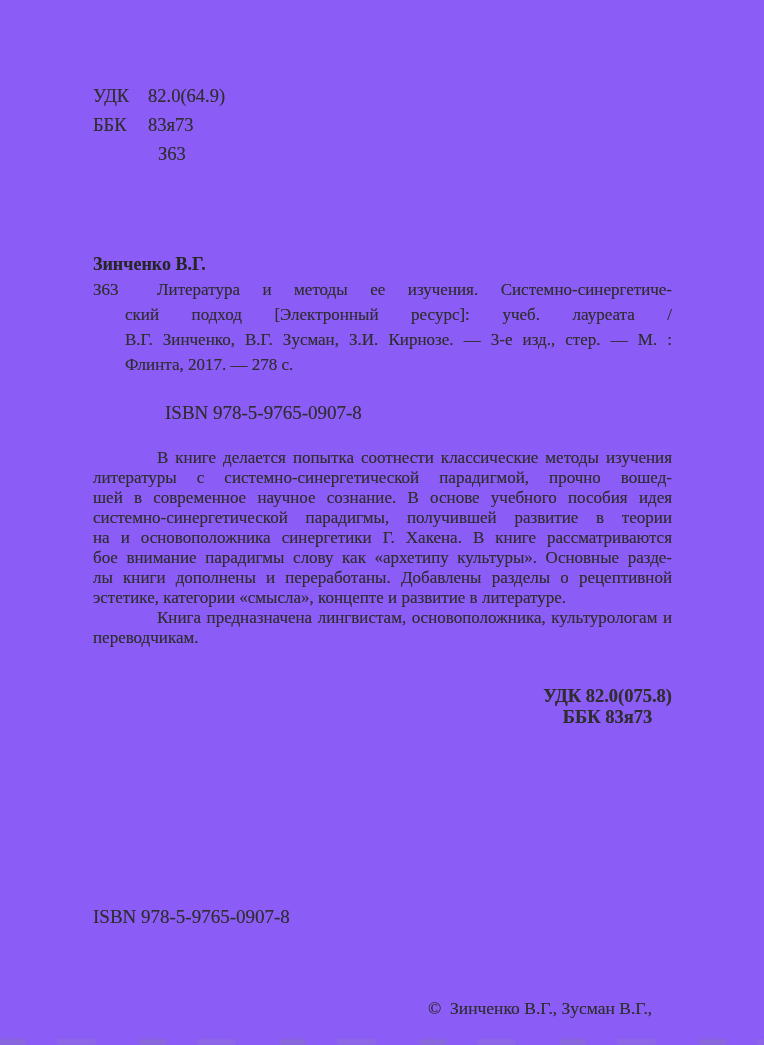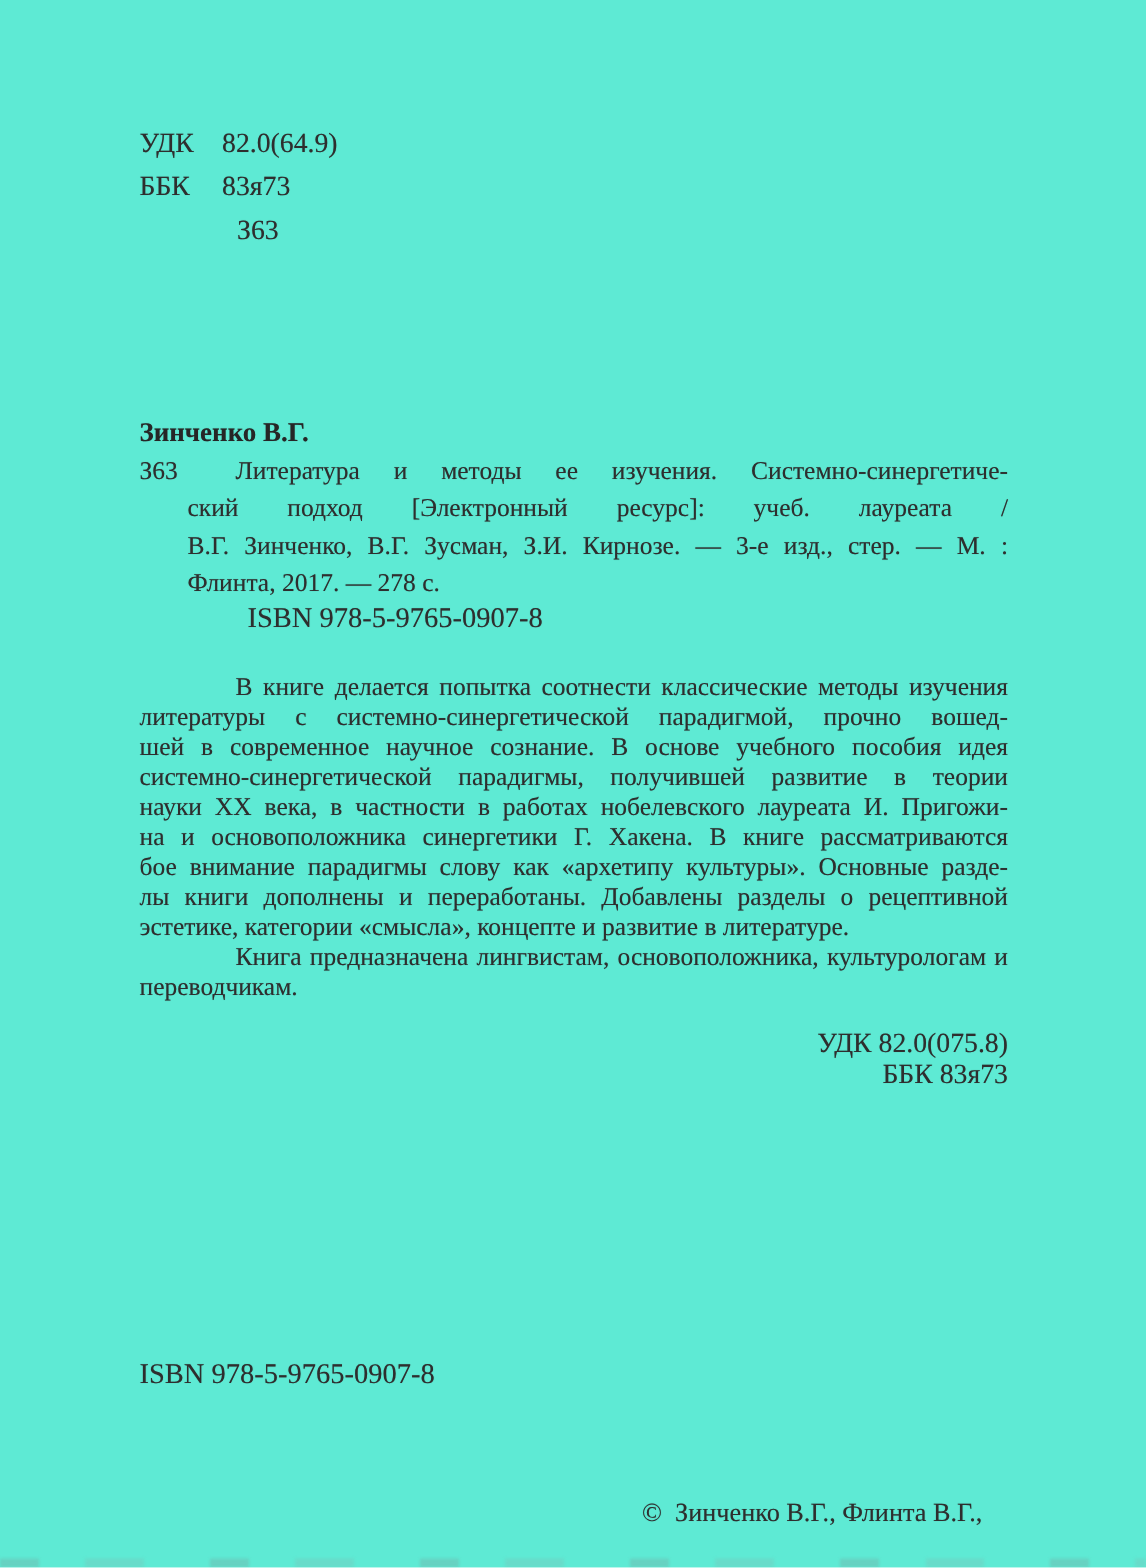--- a/index.html
+++ b/index.html
@@ -1,52 +1,52 @@
 <!DOCTYPE html>
 <html lang="ru"><head>
 <meta charset="utf-8">
 <style>
   html, body { margin: 0; padding: 0; background: #ffffff; }
   #page {
     position: relative;
     width: 764px;
     height: 1045px;
-    background: #5eead4;
+    background: #8b5cf6;
     overflow: hidden;
     font-family: "Liberation Serif", "DejaVu Serif", serif;
     color: #2e2e2e;
     text-shadow: 0 0 0.5px rgba(40,40,40,0.45);
   }
   .abs { position: absolute; }
 
   
   #top-codes { left: 93px; top: 82px; font-size: 18.5px; line-height: 29px; }
   .code-row { display: flex; }
   .code-label { width: 55px; }
   .sign-row { margin-left: 65px; }
 
   
-  #card { left: 93px; top: 276px; width: 579px; font-size: 17px; line-height: 25px; }
+  #card { left: 93px; top: 252px; width: 579px; font-size: 17px; line-height: 25px; }
   #card-author { font-weight: bold; font-size: 18px; color: #262626; }
   .card-body { position: relative; margin-left: 32px; }
   .card-sign { position: absolute; left: -32px; top: 0; }
 
   
   .ln { text-align: justify; text-align-last: justify; }
   .ln:last-of-type { text-align-last: left; }
   .card-lines .ln:first-of-type { text-indent: 32px; }
   .annot-para .ln:first-of-type { text-indent: 64px; }
 
   #isbn-top { left: 165px; top: 400px; font-size: 19px; line-height: 25px; }
 
   
   #annotation { left: 93px; top: 448px; width: 579px; font-size: 17px; line-height: 20px; }
 
   
-  #bottom-codes { right: 92px; top: 686px; font-size: 18.5px; line-height: 21px; text-align: right; }
+  #bottom-codes { right: 92px; top: 686px; font-size: 18.5px; line-height: 21px; text-align: center; font-weight: bold; }
 
   
   #footer-isbn { left: 93px; top: 905px; font-size: 19px; line-height: 23px; }
   #copyright { left: 428px; top: 905px; font-size: 17.5px; line-height: 23px; white-space: pre-wrap; }
   #copyright .ln { text-align: left; text-align-last: left; }
   #copyright .ln:nth-of-type(2) { padding-left: 20px; }
 
   
   #bottom-artifact {
     left: 0; right: 0; bottom: 0; height: 6px;
@@ -100,21 +100,20 @@
     <div class="annot-para">
 
         <div class="ln">В книге делается попытка соотнести классические методы изучения</div>
 
         <div class="ln">литературы с системно-синергетической парадигмой, прочно вошед-</div>
 
         <div class="ln">шей в современное научное сознание. В основе учебного пособия идея</div>
 
         <div class="ln">системно-синергетической парадигмы, получившей развитие в теории</div>
 
-        <div class="ln">науки XX века, в частности в работах нобелевского лауреата И. Пригожи-</div>
 
         <div class="ln">на и основоположника синергетики Г. Хакена. В книге рассматриваются</div>
 
 
         <div class="ln">бое внимание парадигмы слову как «архетипу культуры». Основные разде-</div>
 
         <div class="ln">лы книги дополнены и переработаны. Добавлены разделы о рецептивной</div>
 
         <div class="ln">эстетике, категории «смысла», концепте и развитие в литературе.</div>
       </div>
@@ -129,21 +128,21 @@
   <div id="bottom-codes" class="abs">
     <div>УДК 82.0(075.8)</div>
     <div>ББК 83я73</div>
   </div>
 
   <div id="footer-isbn" class="abs">ISBN 978-5-9765-0907-8</div>
 
   <div id="copyright" class="abs">
     
   
-      <div class="ln">©  Зинченко В.Г., Флинта В.Г.,</div>
+      <div class="ln">©  Зинченко В.Г., Зусман В.Г.,</div>
     
       
     
       
     </div>
 
   <div id="bottom-artifact" class="abs"></div>
 
 </div>
 

